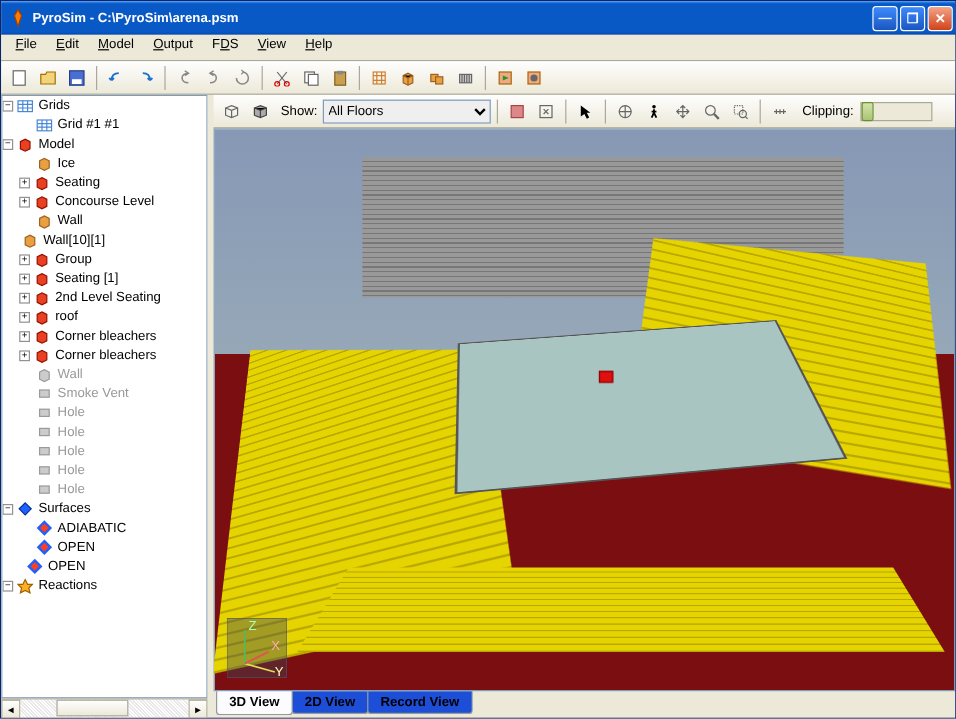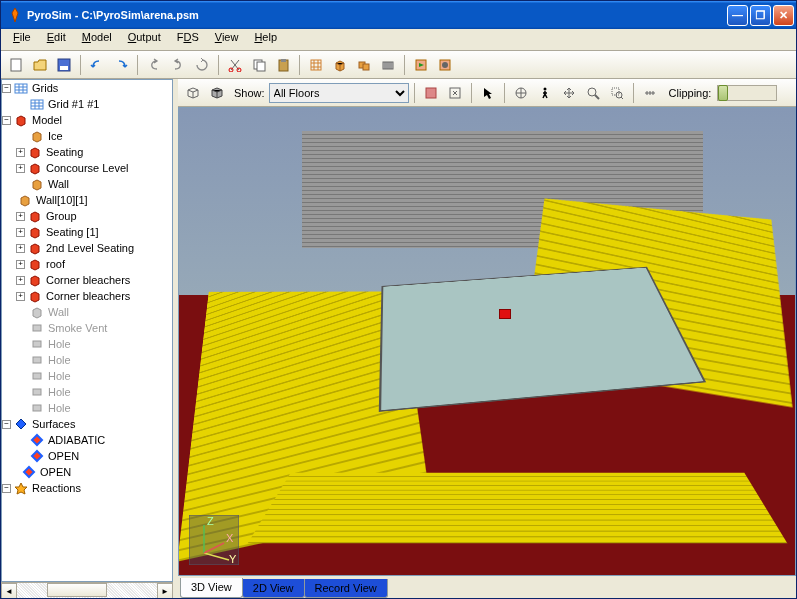--- a/index.html
+++ b/index.html
@@ -25,21 +25,21 @@
 .exp { width: 9px; height: 9px; border: 1px solid #919191; background: white; display: inline-flex; align-items: center; justify-content: center; font-size: 8px; line-height: 1; margin-right: 3px; color: black; }
 .ticon { width: 14px; height: 14px; display: inline-flex; align-items: center; justify-content: center; margin-right: 2px; }
 .tlabel { padding: 0 2px; }
 .tlabel.bold { font-weight: bold; }
 .disabled { color: #999; }
 .right { flex: 1; display: flex; flex-direction: column; }
 .toolbar2 { height: 28px; background: linear-gradient(#fefefe, #ece9d8); border-bottom: 1px solid #aca899; display: flex; align-items: center; padding: 0 4px; gap: 2px; }
 .toolbar2 select { height: 20px; border: 1px solid #7f9db9; font-size: 11px; width: 140px; }
 .showlbl { margin: 0 2px 0 4px; }
 .viewport { flex: 1; background: linear-gradient(to bottom, #8698b5 0%, #9aacb8 50%, #b0bcb9 100%); position: relative; overflow: hidden; border: 1px solid #7f9db9;}
-.tabs { height: 22px; background: #ece9d8; display: flex; padding-left: 2px; align-items: flex-end; }
+.tabs { height: 22px; background: #ece9d8; display: flex; padding-left: 2px; align-items: flex-start; font-weight: bold; }
 .tab { padding: 3px 10px; border: 1px solid #919b9c; border-top: none; background: #1d4ed8; border-radius: 0 0 3px 3px; margin-right: -1px; }
 .tab.active { background: #fcfcfe; border-bottom: 1px solid #919b9c; padding-bottom: 4px; }
 .scrollbar { height: 16px; background: #ece9d8; display: flex; border-top: 1px solid #aca899;}
 .sbtn { width: 16px; height: 16px; background: linear-gradient(#fefefe,#ece9d8); border: 1px solid #aca899; display:flex; align-items:center; justify-content:center; font-size:8px;}
 .strack { flex:1; background: repeating-linear-gradient(45deg,#e8e8e8,#e8e8e8 1px,#fefefe 1px,#fefefe 2px); position:relative;}
 .sthumb { position:absolute; left:30px; width:60px; height:14px; top:0; background: linear-gradient(#fefefe,#ece9d8); border:1px solid #aca899;}
 .clipslider { width: 60px; height:16px; background:#ece9d8; border:1px solid #aca899; position:relative; margin-left:2px;}
 .clipthumb { position:absolute; left:0; top:-1px; width:10px; height:16px; background:linear-gradient(#d4e3aa,#aac474); border:1px solid #6b8e2f; border-radius:2px;}
 
 .scene { position:absolute; inset:0; }

